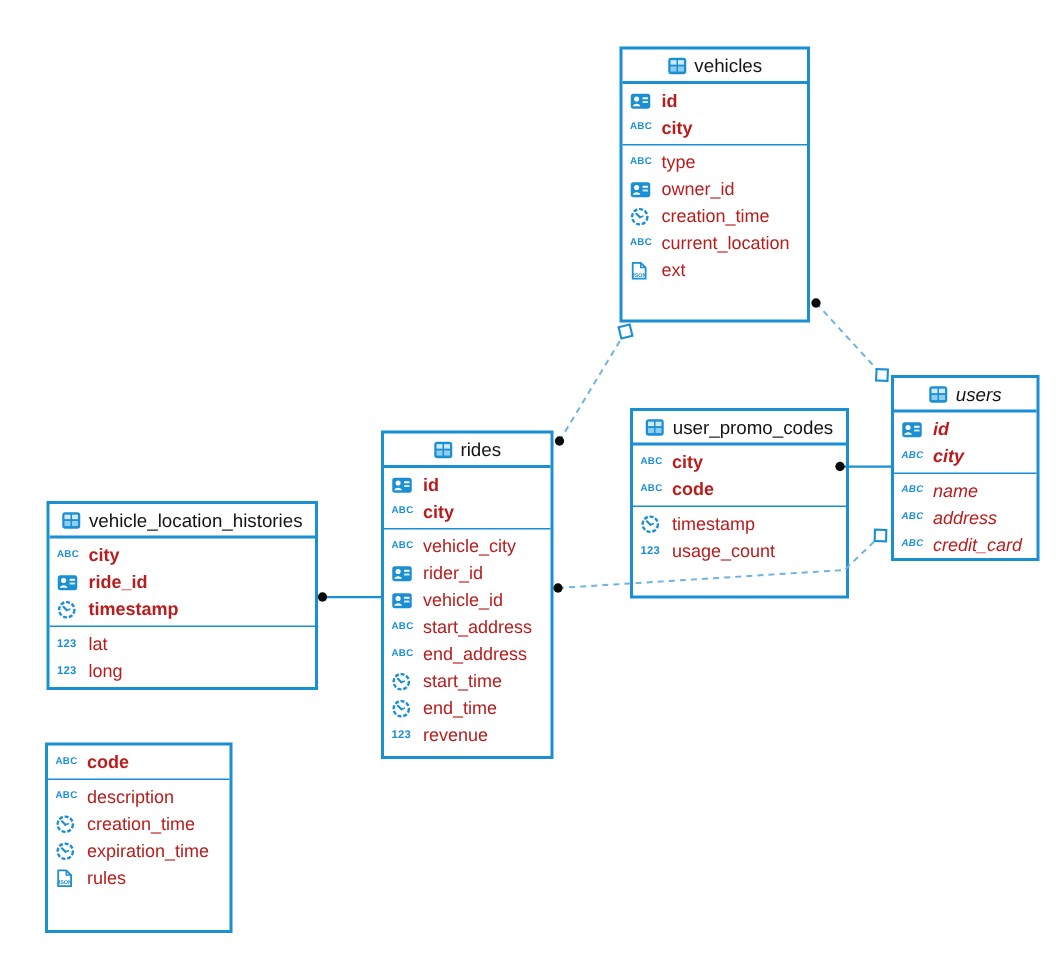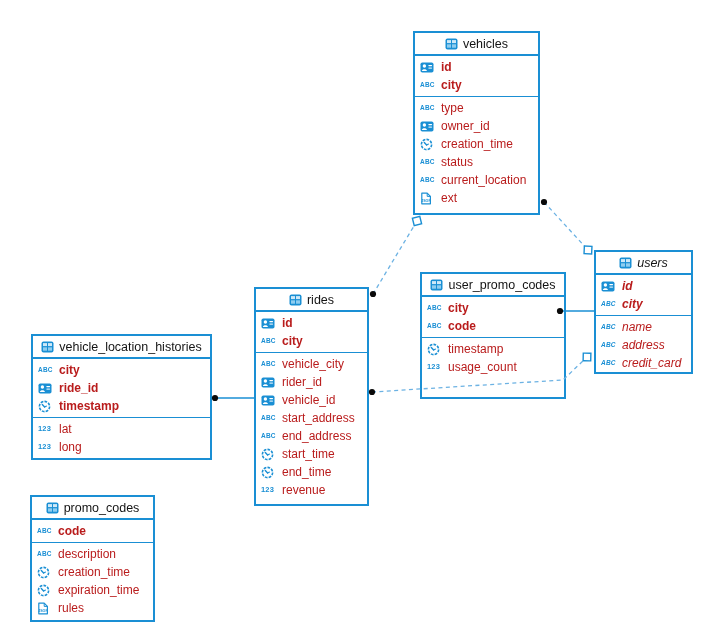--- a/index.html
+++ b/index.html
@@ -83,26 +83,20 @@
     <path d="M6.6 6.9 L4.3 4.5" stroke="#1a8fd4" stroke-width="1.4" stroke-linecap="round"></path>
     <path d="M6.6 6.9 L8.5 6.1" stroke="#1a8fd4" stroke-width="1.1" stroke-linecap="round"></path>
             </svg>
           </span>
           <span class="cname">creation_time</span>
         </div>
         <div class="row">
           <span class="icn">
             <span class="glyph abc">ABC</span>
           </span>
-          <span class="cname">status</span>
-        </div>
-        <div class="row">
-          <span class="icn">
-            <span class="glyph abc">ABC</span>
-          </span>
           <span class="cname">current_location</span>
         </div>
         <div class="row">
           <span class="icn">
             <svg width="12" height="13" viewBox="0 0 12 13">
     <path d="M1.8 1.2 h5.4 L10.4 4.4 V11.8 H1.8 Z" fill="#fff" stroke="#1a8fd4" stroke-width="1.2" stroke-linejoin="round"></path>
     <path d="M7.2 1.2 V4.4 H10.4" fill="none" stroke="#1a8fd4" stroke-width="1"></path>
     <text x="6.1" y="10.4" font-size="3.6" font-weight="bold" fill="#1a8fd4" text-anchor="middle" font-family="Liberation Sans,sans-serif">JSON</text>
             </svg>
           </span>
@@ -366,32 +360,20 @@
         </div>
         <div class="row">
           <span class="icn">
             <span class="glyph num">123</span>
           </span>
           <span class="cname">long</span>
         </div>
       </div>
     </div>
     <div class="er-table" style="left: 30px; top: 495px; width: 125px; height: 127px;">
-      <div class="thead">
-        <span class="icn" style="width: auto;">
-          <svg width="13" height="12" viewBox="0 0 13 12">
-    <rect x="0.5" y="0.5" width="12" height="11" rx="2" fill="#1a8fd4"></rect>
-    <rect x="2" y="2.1" width="4" height="3" fill="#cfe9f8"></rect>
-            <rect x="7" y="2.1" width="4" height="3" fill="#cfe9f8"></rect>
-    <rect x="2" y="6.3" width="4" height="3.4" fill="#8fcdf0"></rect>
-            <rect x="7" y="6.3" width="4" height="3.4" fill="#8fcdf0"></rect>
-          </svg>
-        </span>
-        <span class="tname">promo_codes</span>
-      </div>
       <div class="sect keys">
         <div class="row key">
           <span class="icn">
             <span class="glyph abc">ABC</span>
           </span>
           <span class="cname">code</span>
         </div>
       </div>
       <div class="sect cols">
         <div class="row">

